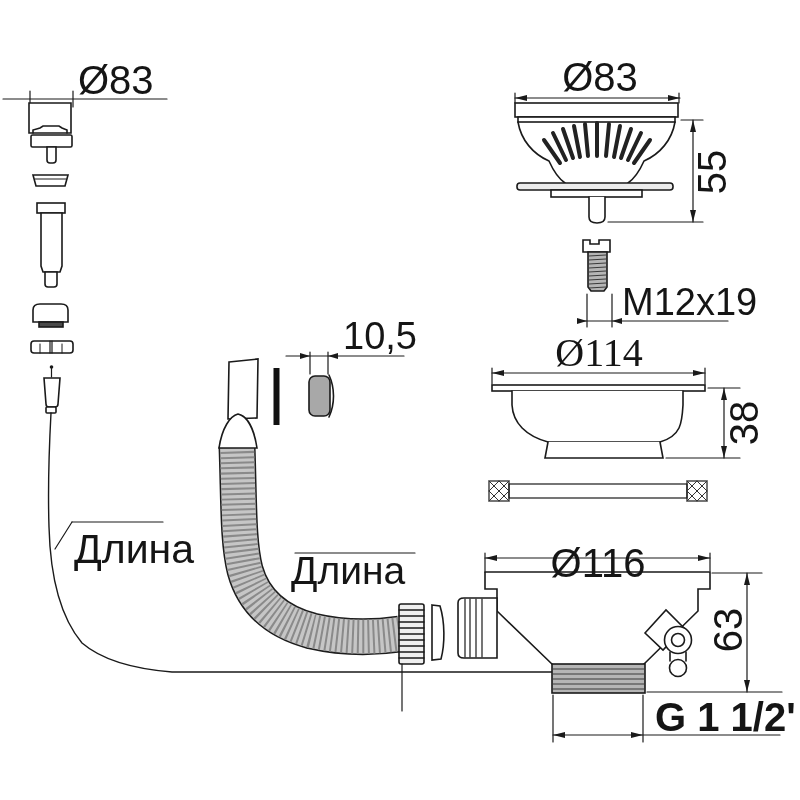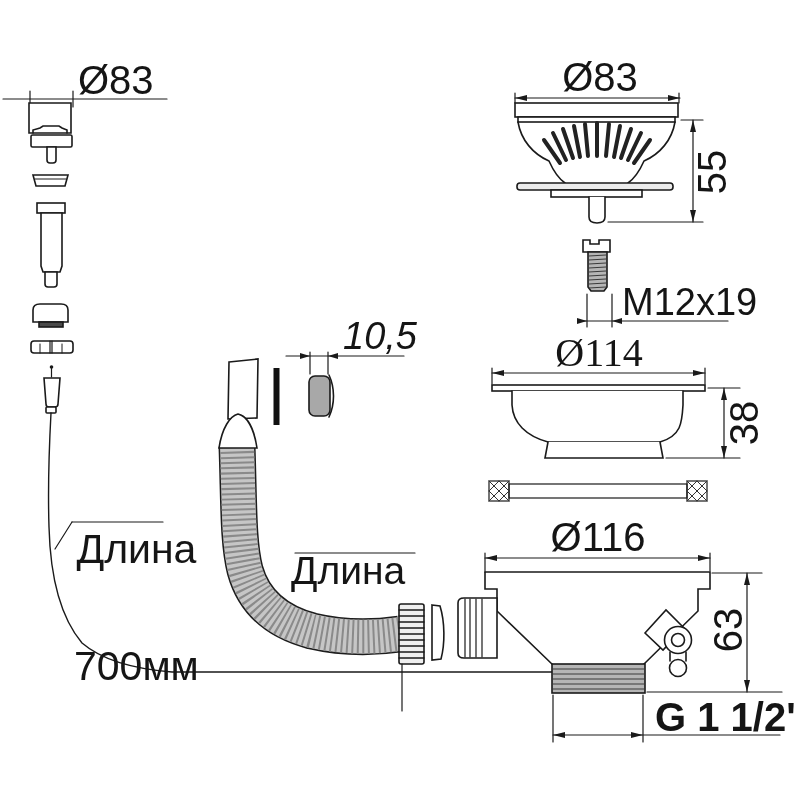--- a/index.html
+++ b/index.html
@@ -294,30 +294,29 @@
 <div class="lbl center fs40" style="left:600px;top:77px;">Ø83</div>
 
 <div class="lbl rot fs40" style="left:712px;top:172px;">55</div>
 
 <div class="lbl fs38" style="left:622px;top:283px;">M12x19</div>
 
 <div class="lbl center fs40" style="left:599px;top:353px;font-family:Liberation Serif, serif;">Ø114</div>
 
 <div class="lbl rot fs40" style="left:744px;top:423px;">38</div>
 
-<div class="lbl fs38" style="left:343px;top:317px;font-style:italic;">10,5</div>
-
-<div class="lbl center fs40" style="left:598px;top:537px;text-align:right;">Ø116</div>
+<div class="lbl fs38" style="left:343px;top:317px;">10,5</div>
+
+<div class="lbl center fs40" style="left:598px;top:563px;text-align:right;">Ø116</div>
 
 <div class="lbl rot fs40" style="left:728px;top:630px;">63</div>
 
 <div class="lbl fs40" style="left:655px;top:697px;font-weight:bold;">G 1 1/2'</div>
 
 <div class="lbl twoLine" style="left:74px;top:450px;font-size:41px;">
   <div>Длина</div>
-  <div>700мм</div>
 </div>
 
 <div class="lbl twoLine" style="left:291px;top:475px;font-size:39px;">
   <div>Длина</div>
 </div>
 
 </div>
 
 </body></html>

